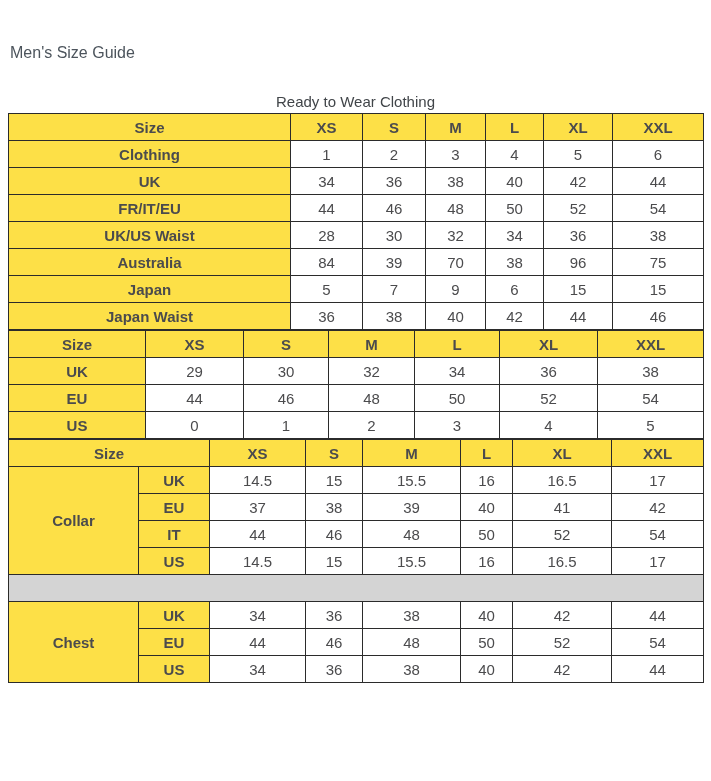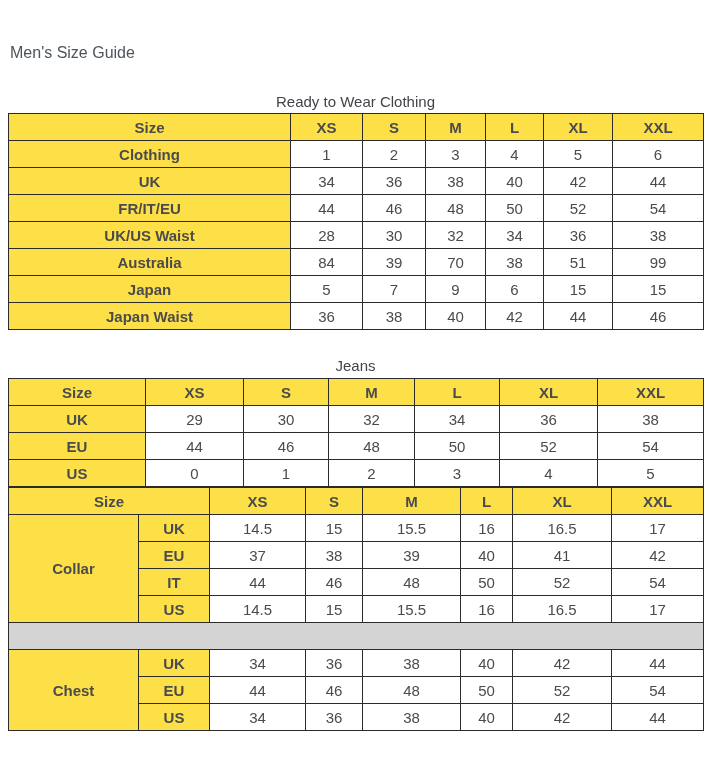--- a/index.html
+++ b/index.html
@@ -123,22 +123,22 @@
         <td>34</td>
         <td>36</td>
         <td>38</td>
       </tr>
       <tr>
         <td class="lbl">Australia</td>
         <td>84</td>
         <td>39</td>
         <td>70</td>
         <td>38</td>
-        <td>51</td>
-        <td>99</td>
+        <td>96</td>
+        <td>75</td>
       </tr>
       <tr>
         <td class="lbl">Japan</td>
         <td>5</td>
         <td>7</td>
         <td>9</td>
         <td>6</td>
         <td>15</td>
         <td>15</td>
       </tr>
@@ -147,21 +147,20 @@
         <td>36</td>
         <td>38</td>
         <td>40</td>
         <td>42</td>
         <td>44</td>
         <td>46</td>
       </tr>
     </tbody>
   </table>
 
-  <div class="caption cap-mid">Jeans</div>
   <table class="size-table">
     <colgroup>
       <col style="width:137px">
         <col style="width:98px">
         <col style="width:85px">
         <col style="width:86px">
       <col style="width:85px">
         <col style="width:98px">
         <col style="width:106px">
     </colgroup>

